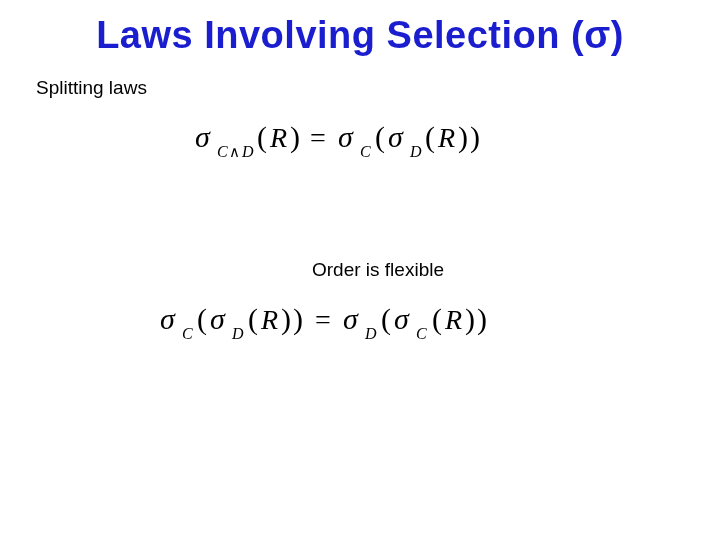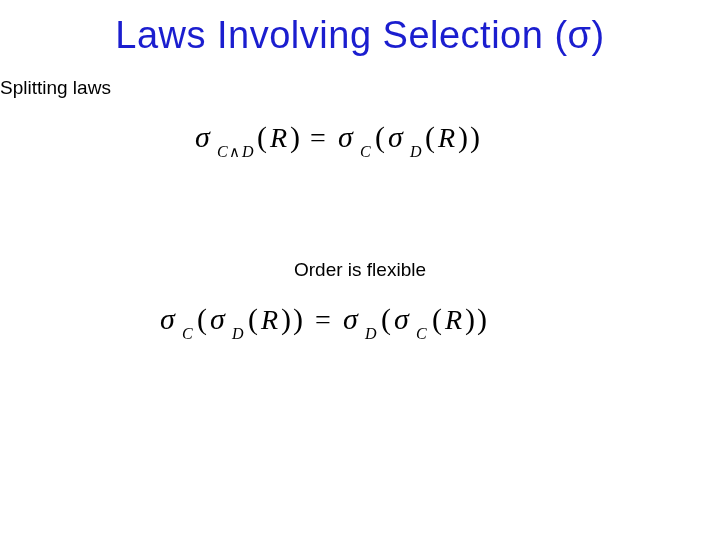--- a/index.html
+++ b/index.html
@@ -7,29 +7,30 @@
     width: 720px;
     height: 540px;
     background: #ffffff;
     font-family: Arial, Helvetica, sans-serif;
     position: relative;
     overflow: hidden;
   }
   .title {
     color: #1b1ecf;
     font-size: 38px;
-    font-weight: 400;
+    font-weight: 700;
     text-align: center;
     padding-top: 14px;
     letter-spacing: 0.5px;
   }
   .section-label {
     color: #000000;
     font-size: 19px;
     font-weight: 400;
+    margin-left: 36px;
   }
   .label-splitting { margin-top: 20px; }
   .label-order { margin-top: 90px; text-align: center; }
   .formula {
     text-align: center;
     margin-top: 18px;
   }
   .formula svg { display: inline-block; }
 </style>
 </head>

